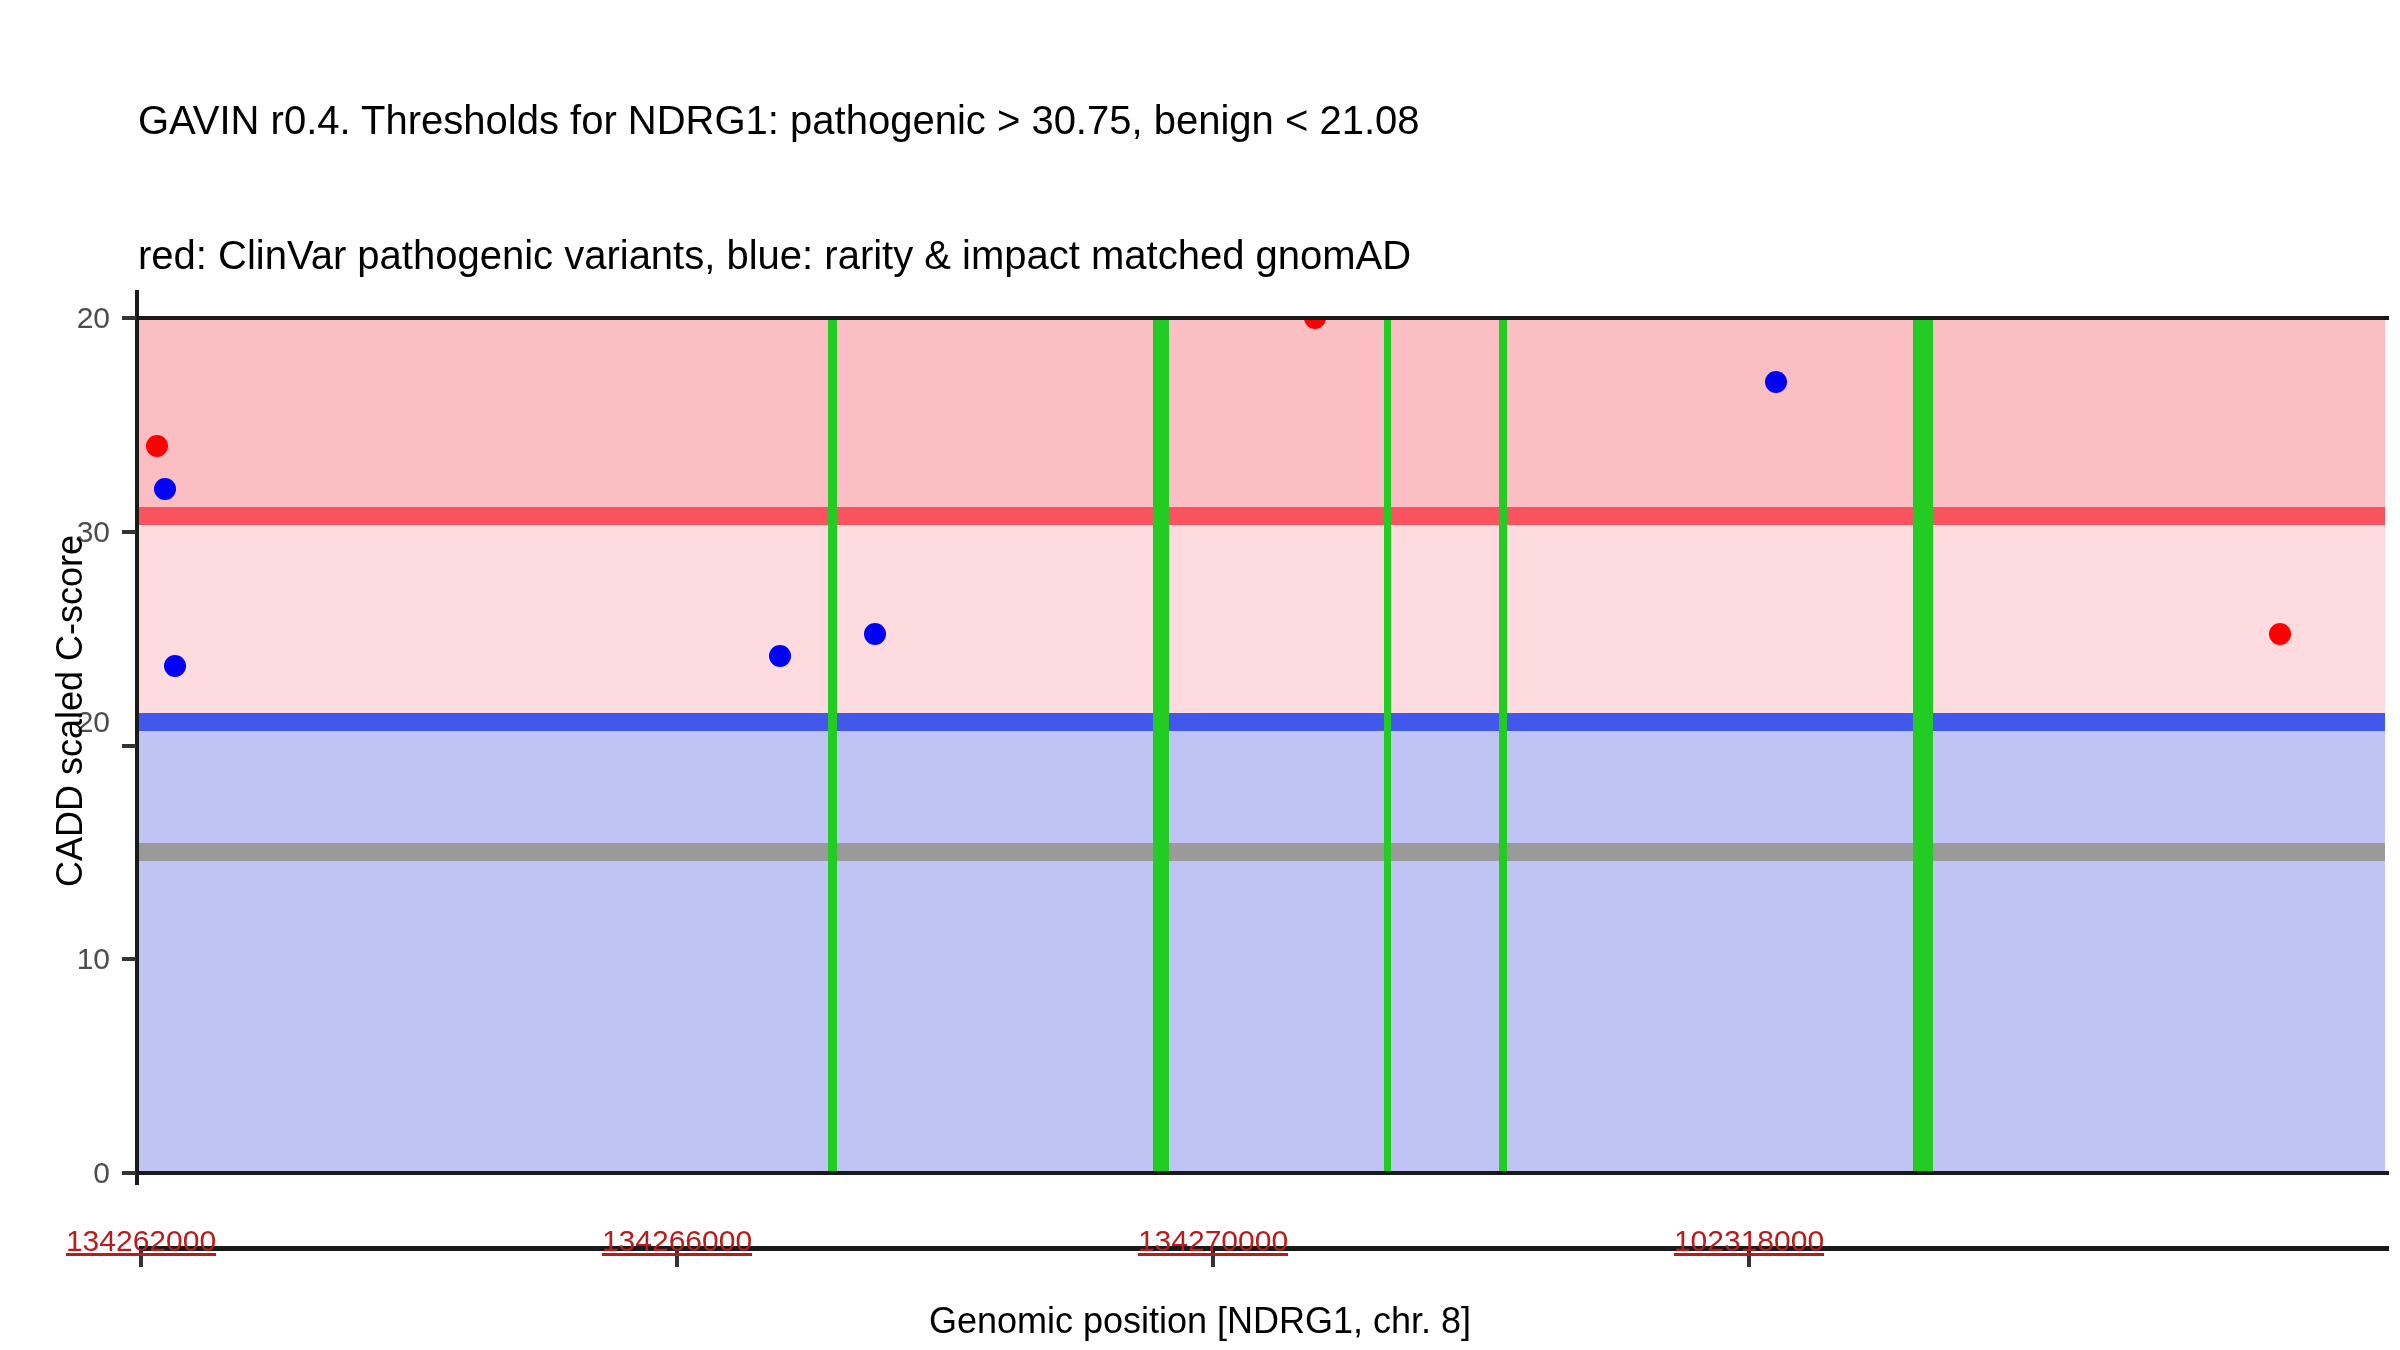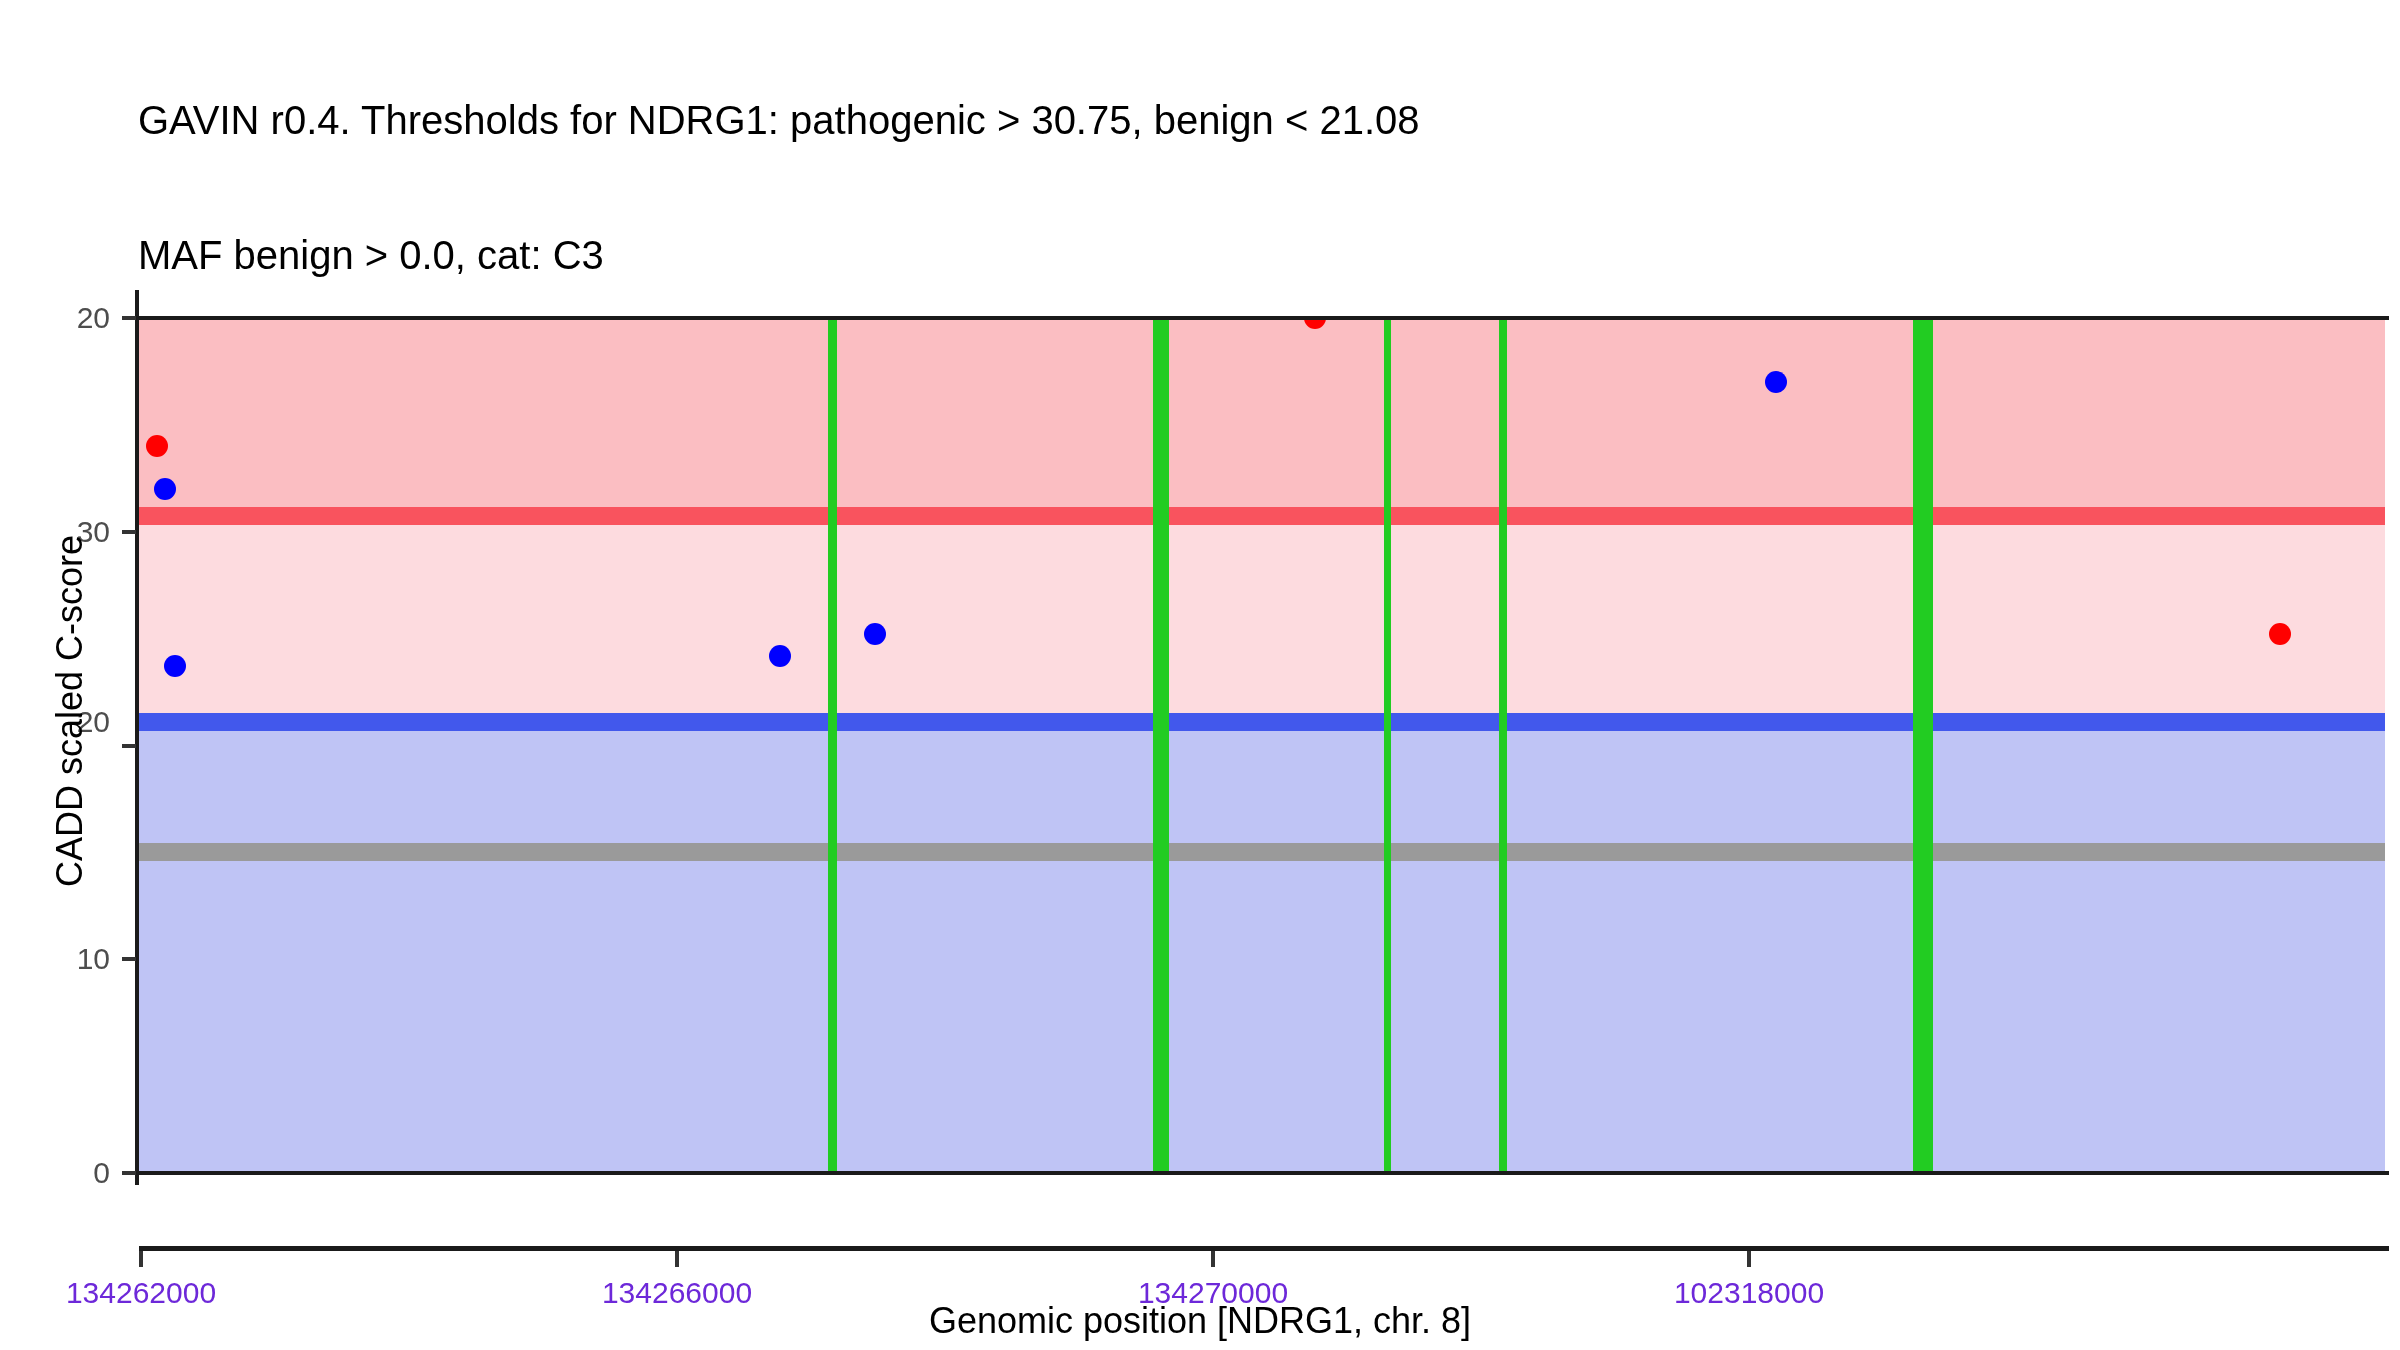--- a/index.html
+++ b/index.html
@@ -31,41 +31,40 @@
   #panel-top-line{position:absolute;left:139px;top:316px;width:2250px;height:4px;background:#1a1a1a;}
   #axis-x-outer{position:absolute;left:139px;top:1246px;width:2250px;height:5px;background:#1a1a1a;}
 
   .ytick{position:absolute;width:14px;height:4px;background:#333333;left:122px;}
   .ylab{
     position:absolute; text-align:right; font-size:30px; color:#4d4d4d;
     transform:translateY(-50%); width:70px; left:40px;
   }
   .xtick{position:absolute;top:1251px;width:4px;height:16px;background:#333333;}
   .xlab{
-    position:absolute; top:1276px; font-size:30px; color:#6d28d9;
-    transform:translateX(-50%); white-space:nowrap;
+    position:absolute; top:1224px; font-size:30px; color:#b91c1c;
+    transform:translateX(-50%); white-space:nowrap;text-decoration:underline;
   }
   #ylabel-title{
     position:absolute; font-size:36px; color:#000000; white-space:nowrap;
     left:-240px; top:690px; width:620px; text-align:center;
     transform:rotate(-90deg); transform-origin:center center;
   }
   #xlabel-title{
     position:absolute; left:0; top:1300px; width:2400px; text-align:center;
     font-size:36px; color:#000000;
   }
 </style>
 </head>
 <body>
 
 <div id="root">
 
   <div id="title">
     <div>GAVIN r0.4. Thresholds for NDRG1: pathogenic &gt; 30.75, benign &lt; 21.08</div>
-    <div>MAF benign &gt; 0.0, cat: C3</div>
     <div>red: ClinVar pathogenic variants, blue: rarity &amp; impact matched gnomAD</div>
     <div>variants, green: RefSeq exons, grey: genome-wide fallback threshold</div>
   </div>
 
   <div id="panel">
     <div id="bands-layer">
         <div class="band" style="background: rgb(251, 190, 194); top: 0px; height: 197.719px;"></div>
         <div class="band" style="background: rgb(253, 219, 223); top: 197.719px; height: 206.696px;"></div>
         <div class="band" style="background: rgb(191, 196, 245); top: 404.415px; height: 450.585px;"></div>
         <div class="band" style="background: rgb(249, 83, 94); top: 188.719px; height: 18px;"></div>

